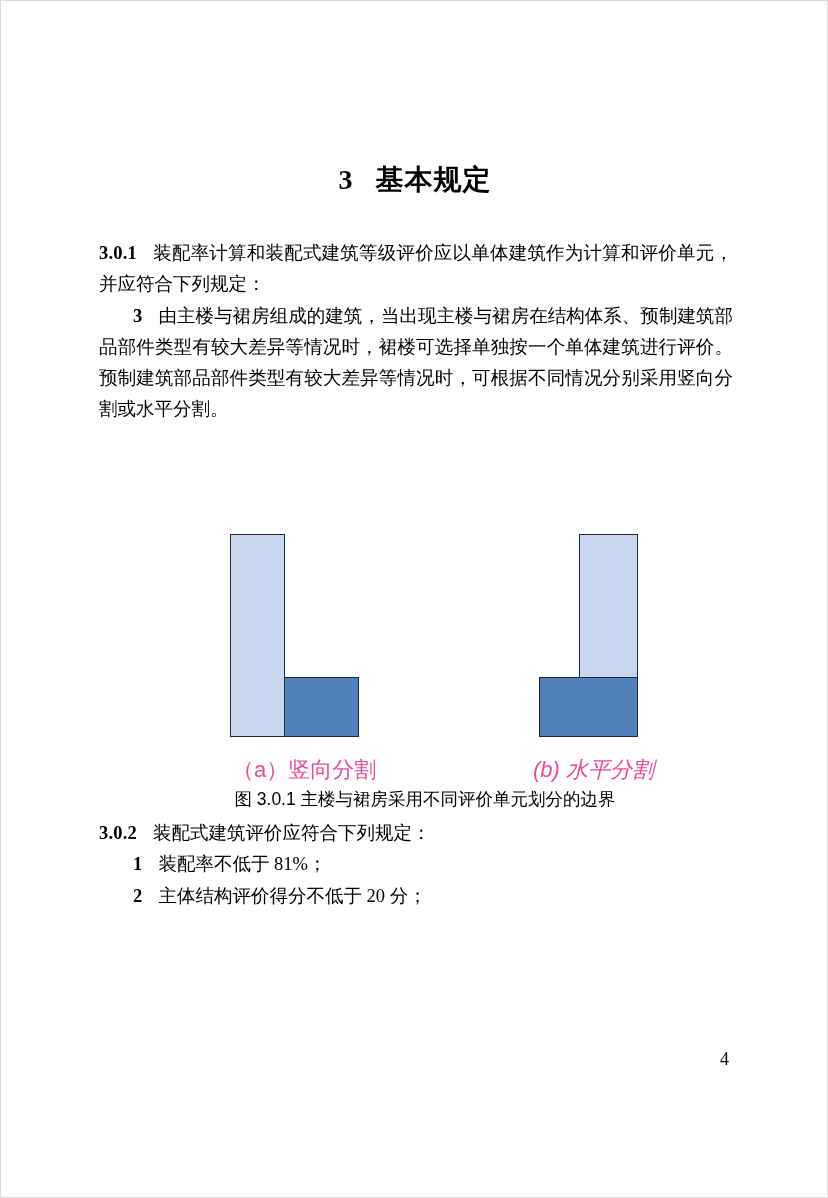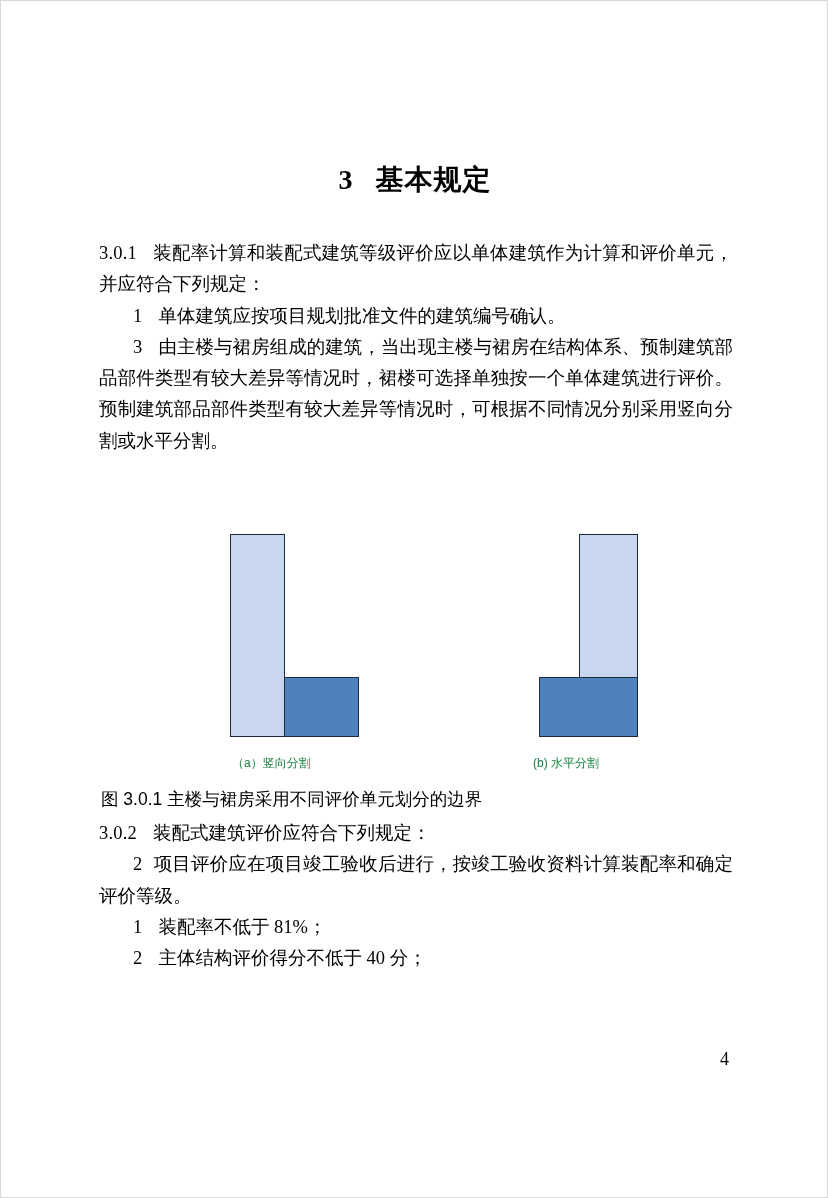--- a/index.html
+++ b/index.html
@@ -54,21 +54,21 @@
   }
   .para {
     font-size: 18.5px;
     line-height: 31.3px;
     text-align: justify;
     text-justify: inter-ideograph;
     margin: 0;
     letter-spacing: 0px;
   }
   .para .clause {
-    font-weight: normal;
+    font-weight: bold;
     font-family: "Liberation Serif", "DejaVu Serif", serif;
     letter-spacing: 0.2px;
   }
   .para .gap-lg { display: inline-block; width: 16px; }
   .para .gap-sm { display: inline-block; width: 11px; }
   .para.indent { text-indent: 34px; }
   .sup { font-size: 0.62em; vertical-align: super; }
 
   
   .figure-area {
@@ -79,30 +79,31 @@
     height: 1198px;
     pointer-events: none;
   }
   .shape {
     position: absolute;
     box-sizing: border-box;
     border: 1.3px solid #1d2a3a;
   }
   .fig-caption-row {
     position: absolute;
-    font-size: 12px;
+    font-size: 22px;
     font-family: "Liberation Sans", "DejaVu Sans", sans-serif;
     white-space: nowrap;
-    color: #15803d;
+    color: #ec4899;
   }
   .fig-main-caption {
     position: absolute;
-    left: 100px;
+    left: 108px;
     top: 786px;
     width: 632px;
+    text-align: center;
     font-size: 17.5px;
     font-family: "Liberation Sans", "DejaVu Sans", sans-serif;
     white-space: nowrap;
   }
 
   
   .body-block-2 {
     position: absolute;
     left: 0;
     top: 817px;
@@ -126,52 +127,50 @@
   <div class="content">
 
     <div class="doc-title">
       <span class="num">3</span><span>基本规定</span>
     </div>
 
     <div class="body-block">
 
       <p class="para"><span class="clause">3.0.1</span><span class="gap-lg"></span><span>装配率计算和装配式建筑等级评价应以单体建筑作为计算和评价单元，并应符合下列规定：</span></p>
 
-      <p class="para indent"><span class="clause">1</span><span class="gap-lg"></span><span>单体建筑应按项目规划批准文件的建筑编号确认。</span></p>
 
 
       <p class="para indent"><span class="clause">3</span><span class="gap-lg"></span><span>由主楼与裙房组成的建筑，当出现主楼与裙房在结构体系、预制建筑部品部件类型有较大差异等情况时，裙楼可选择单独按一个单体建筑进行评价。预制建筑部品部件类型有较大差异等情况时，可根据不同情况分别采用竖向分割或水平分割。</span></p>
 
     </div>
 
     <div class="body-block-2">
 
       <p class="para"><span class="clause">3.0.2</span><span class="gap-lg"></span><span>装配式建筑评价应符合下列规定：</span></p>
 
 
-      <p class="para indent"><span class="clause">2</span><span class="gap-sm"></span><span>项目评价应在项目竣工验收后进行，按竣工验收资料计算装配率和确定评价等级。</span></p>
 
 
       <p class="para indent"><span class="clause">1</span><span class="gap-lg"></span><span>装配率不低于 81%；</span></p>
 
-      <p class="para indent"><span class="clause">2</span><span class="gap-lg"></span><span>主体结构评价得分不低于 40 分；</span></p>
+      <p class="para indent"><span class="clause">2</span><span class="gap-lg"></span><span>主体结构评价得分不低于 20 分；</span></p>
 
     </div>
 
   </div>
 
   <div class="figure-area">
 
     <div class="shape" id="a-tower" style="left: 229px; top: 533px; width: 55px; height: 203px; background: rgb(200, 215, 239); border-color: rgb(29, 42, 58);"></div>
     <div class="shape" id="a-podium" style="left: 283px; top: 676px; width: 75px; height: 60px; background: rgb(79, 129, 189); border-color: rgb(29, 42, 58);"></div>
 
     <div class="shape" id="b-tower" style="left: 578px; top: 533px; width: 59px; height: 144px; background: rgb(200, 215, 239); border-color: rgb(29, 42, 58);"></div>
     <div class="shape" id="b-podium" style="left: 538px; top: 676px; width: 99px; height: 60px; background: rgb(79, 129, 189); border-color: rgb(29, 42, 58);"></div>
 
     <div class="fig-caption-row" id="cap-a" style="left: 231px; top: 754px;">（a）竖向分割</div>
-    <div class="fig-caption-row" id="cap-b" style="left: 532px; top: 754px;">(b) 水平分割</div>
+    <div class="fig-caption-row" id="cap-b" style="left: 532px; top: 754px; font-style: italic;">(b) 水平分割</div>
   </div>
 
   <div class="fig-main-caption">图 3.0.1 主楼与裙房采用不同评价单元划分的边界</div>
 
   <div class="page-number">4</div>
 
 </div>
 
 </body></html>

